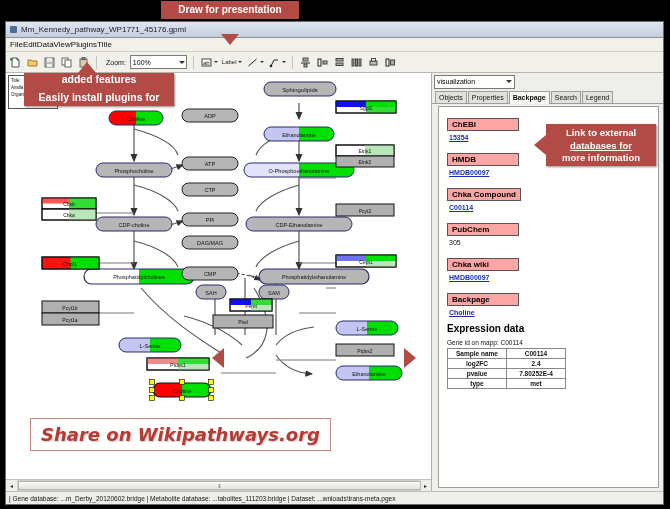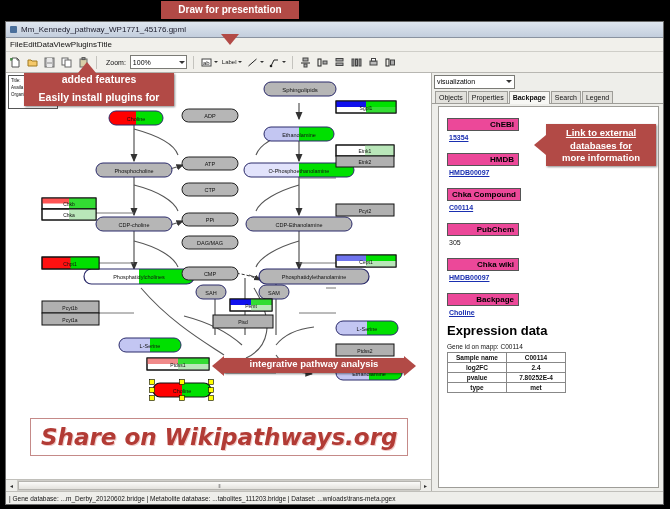--- a/index.html
+++ b/index.html
@@ -41,24 +41,24 @@
   .hs-thumb{position:absolute;left:0;top:0;bottom:0;width:100%;background:linear-gradient(#fbfbf9,#e3e2dd);border:1px solid #b5b4af;display:flex;align-items:center;justify-content:center;font-size:6px;color:#666;}
 
   
   .right{flex:1;display:flex;flex-direction:column;background:#eeeeea;min-width:0;}
   .vizrow{height:15px;display:flex;align-items:center;padding:1px 2px;}
   .vizsel{width:75px;height:12px;background:#fff;border:1px solid #7b7b76;font-size:7px;display:flex;align-items:center;justify-content:space-between;padding:0 2px;}
   .tabsrow{height:13px;display:flex;align-items:flex-end;padding-left:3px;gap:1px;border-bottom:1px solid #9e9d98;}
   .tab{font-size:7px;padding:1px 3px;background:#e2e1dc;border:1px solid #9e9d98;border-bottom:none;color:#111;line-height:9px;}
   .tab.active{background:#f7f7f4;font-weight:bold;position:relative;top:1px;padding-bottom:2px;}
   .backpage{flex:1;background:#fff;border:1px solid #9e9d98;margin:2px 4px 3px 6px;overflow:hidden;position:relative;padding:6px 8px;}
-  .bp-head{display:inline-block;border:1px solid #555;background:#ec4899;font-size:8px;font-weight:bold;padding:1px 4px;color:#000;min-width:62px;text-align:right;}
+  .bp-head{display:inline-block;border:1px solid #555;background:#fca5a5;font-size:8px;font-weight:bold;padding:1px 4px;color:#000;min-width:62px;}
   .bp-link{font-size:7px;color:#1a2fb0;text-decoration:underline;margin:3px 0 7px 2px;display:block;font-weight:bold;}
   .bp-plain{font-size:7px;color:#111;margin:3px 0 7px 2px;display:block;}
-  .bp-section{font-size:13px;font-weight:bold;color:#000;margin:2px 0 5px 0;}
+  .bp-section{font-size:10px;font-weight:bold;color:#000;margin:2px 0 5px 0;}
   .gid{font-size:6.5px;color:#111;margin-bottom:2px;}
   table.exp{border-collapse:collapse;font-size:6.5px;}
   table.exp td{border:1px solid #888;padding:1px 3px;text-align:center;color:#111;font-weight:bold;width:52px;}
 
   
   .statusbar{height:12px;background:#eeeeea;border-top:1px solid #c0bfba;display:flex;align-items:center;font-size:6.5px;color:#111;padding-left:3px;}
 
   
   .pw{position:absolute;left:0;top:0;}
 
@@ -69,21 +69,21 @@
   .arrow-down{position:absolute;left:50%;transform:translateX(-50%);width:0;height:0;
      border-left:9px solid transparent;border-right:9px solid transparent;border-top:11px solid #b24a46;}
   .arrow-up{position:absolute;left:50%;transform:translateX(-50%);width:0;height:0;
      border-left:9px solid transparent;border-right:9px solid transparent;border-bottom:11px solid #b24a46;}
   .arrow-left{position:absolute;top:50%;transform:translateY(-50%);width:0;height:0;
      border-top:10px solid transparent;border-bottom:10px solid transparent;border-right:12px solid #b24a46;}
   .arrow-right{position:absolute;top:50%;transform:translateY(-50%);width:0;height:0;
      border-top:10px solid transparent;border-bottom:10px solid transparent;border-left:12px solid #b24a46;}
 
   .share{position:absolute;border:1px solid #c58a88;padding:5px 10px;background:transparent;}
-  .share span{font-style:italic;font-weight:bold;color:#b23b35;font-size:23px;
+  .share span{font-style:italic;font-weight:bold;color:#b23b35;font-size:18px;
      text-shadow:1px 1px 0 #f0c9c7;font-family:"DejaVu Sans",sans-serif;}
 </style>
 </head>
 <body>
 
 <div id="root">
  <div class="app">
 
    <div class="titlebar">
      <div class="tb-ico"></div>
@@ -634,24 +634,23 @@
    <span class="arrow-down" style="top:33px;"></span>
  </div>
 
  <div class="callout" style="left:24px;top:73px;width:150px;font-size:10.5px;">
    <span class="co-text" style="padding-top:0;">added features</span>
    <span class="co-text">Easily install plugins for</span>
    <span class="arrow-up" style="top:-11px;left:63px;"></span>
  </div>
 
  <div class="callout" style="left:546px;top:124px;width:110px;font-size:9.5px;padding:2px 0;">
-   <span class="co-text" style="padding:1px 4px;text-decoration:underline;">Link  to external</span>
+   <span class="co-text" style="padding:1px 4px;">Link  to external</span>
    <span class="co-text" style="padding:0 4px;text-decoration:underline;">databases  for</span>
    <span class="co-text" style="padding:0 4px;">more information</span>
    <span class="arrow-left" style="left:-12px;"></span>
  </div>
 
  <div class="callout" style="left:224px;top:358px;width:180px;font-size:9.5px;">
-   <span class="co-text" style="padding:0 4px 3px 4px;">integrative pathway analysis</span>
    <span class="arrow-left" style="left:-12px;"></span>
    <span class="arrow-right" style="right:-12px;"></span>
  </div>
 </div>
 
 </body></html>

